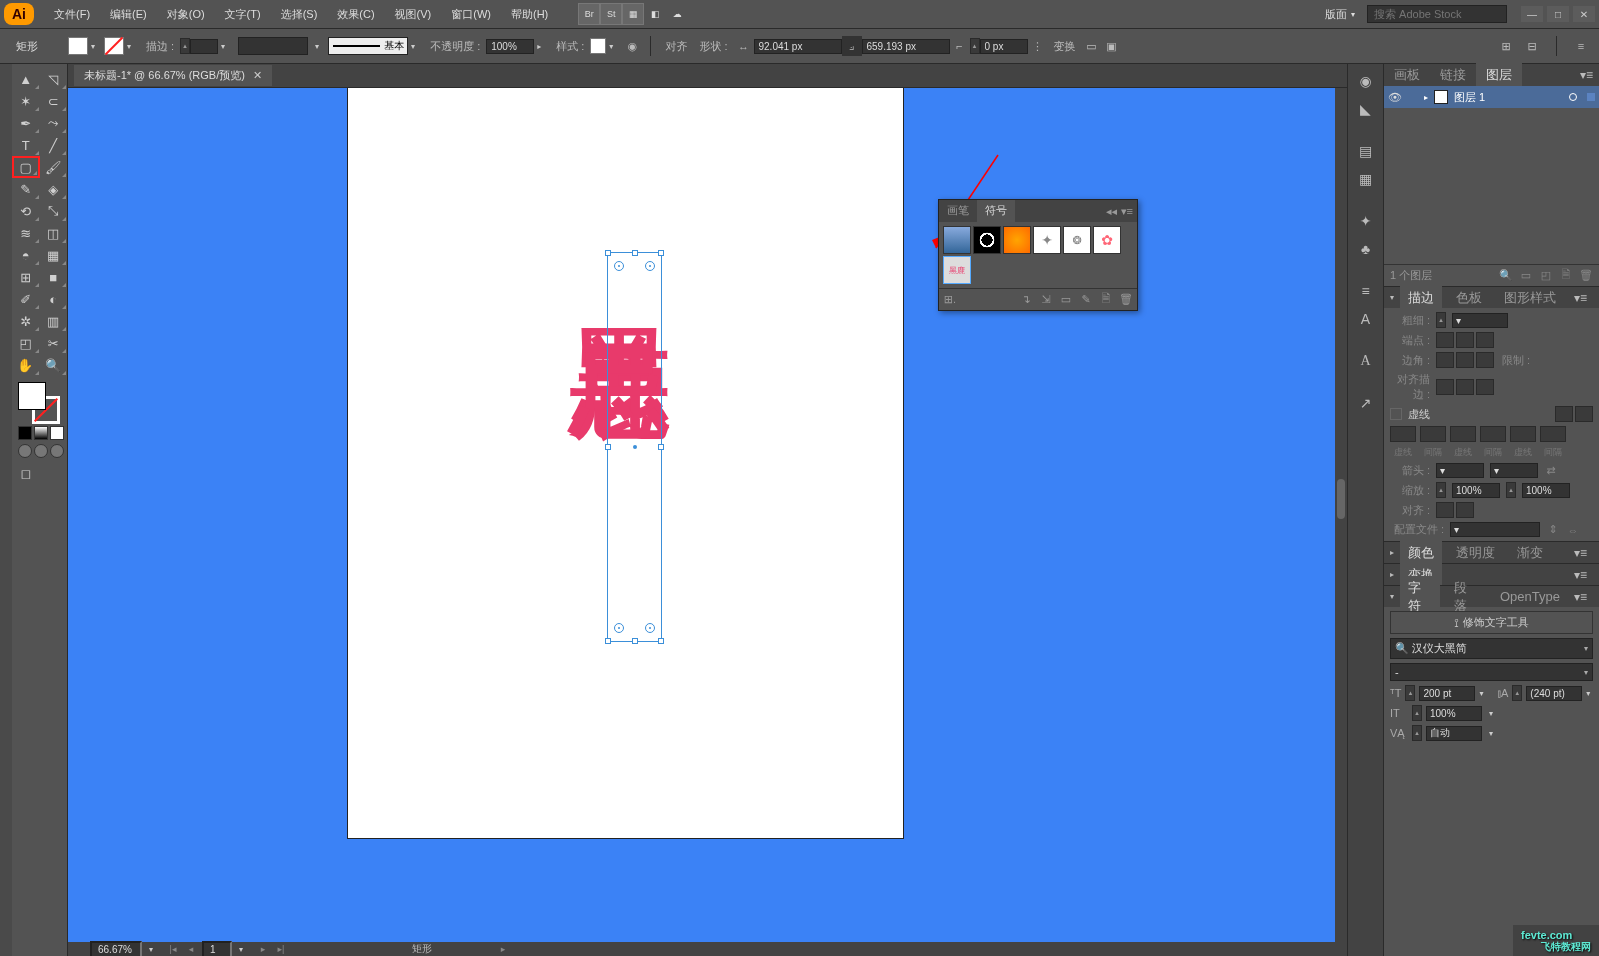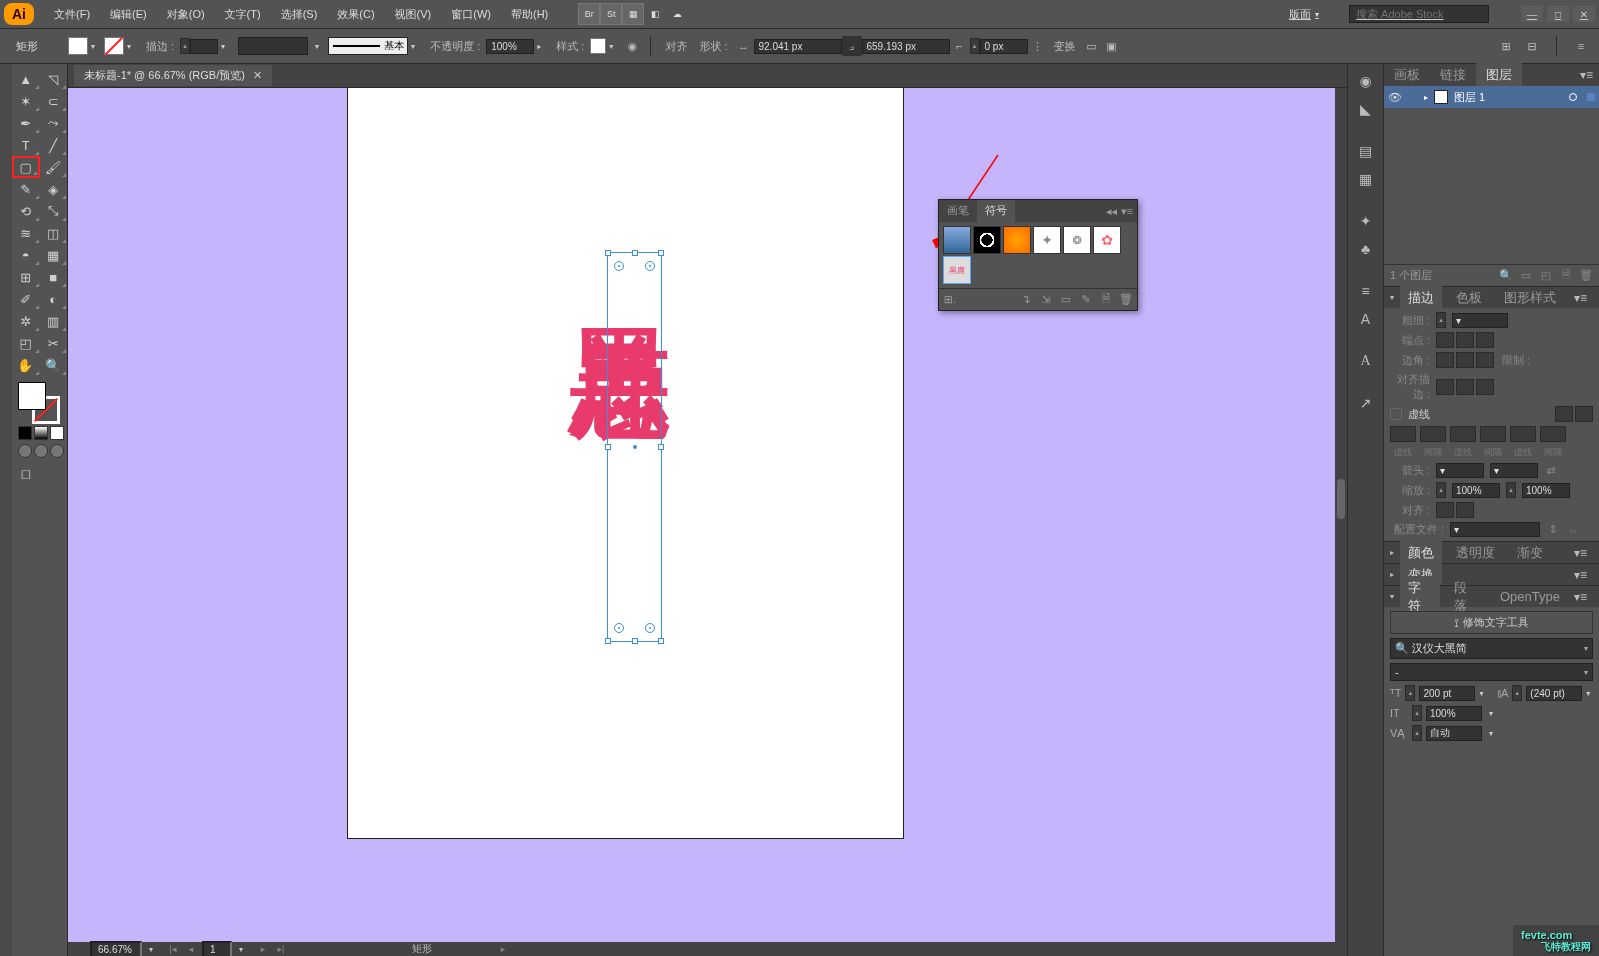--- a/index.html
+++ b/index.html
@@ -2,21 +2,21 @@
 <html><head>
 <meta charset="utf-8">
 <style>
 * { margin: 0; padding: 0; box-sizing: border-box; font-family: "Microsoft YaHei", Arial, sans-serif; font-size: 11px; }
 body { background: #4a4a4a; color: #ccc; width: 1599px; height: 956px; overflow: hidden; user-select: none; }
 
 
 .menubar { height: 28px; background: #535353; display: flex; align-items: center; padding: 0 4px; }
 .app-logo { width: 30px; height: 22px; background: #ff9a00; color: #330000; display: inline-flex; align-items: center; justify-content: center; font-weight: bold; font-size: 14px; border-radius: 8px; margin-right: 10px; }
 .menu-item { padding: 0 10px; color: #ddd; line-height: 28px; cursor: pointer; }
-.menubar-right { margin-left: auto; display: flex; align-items: center; gap: 24px; text-decoration: underline; }
+.menubar-right { margin-left: auto; display: flex; align-items: center; gap: 6px; }
 .menubar-icon { width: 22px; height: 22px; background: #666; border: 1px solid #777; display: inline-flex; align-items: center; justify-content: center; color: #ddd; font-size: 9px; }
 .layout-sel { display: flex; align-items: center; color: #ddd; margin-right: 6px; }
 .search-stock { background: #333; border: 1px solid #222; padding: 2px 6px; width: 140px; color: #888; font-size: 11px; }
 .win-controls { display: flex; gap: 4px; margin-left: 8px; }
 .win-btn { width: 22px; height: 16px; background: #5c5c5c; display: flex; align-items: center; justify-content: center; color: #ccc; font-size: 10px; }
 
 
 .controlbar { height: 36px; background: #535353; display: flex; align-items: center; padding: 0 8px; border-top: 1px solid #2a2a2a; border-bottom: 1px solid #2a2a2a; }
 .tool-label { color: #ddd; margin-right: 30px; margin-left: 8px; }
 .swatch { width: 20px; height: 18px; border: 1px solid #777; display: inline-block; }
@@ -45,21 +45,21 @@
 .tool-cell.hl { border: 2px solid #ff2020; }
 .tool-corner::after { content: ""; position: absolute; right: 1px; bottom: 1px; border: 2px solid transparent; border-right-color: #888; border-bottom-color: #888; }
 .color-proxy { position: relative; width: 40px; height: 40px; margin: 6px 0 0 6px; }
 .fill-sq { position: absolute; width: 28px; height: 28px; background: #fff; border: 1px solid #000; left: 0; top: 0; }
 .stroke-sq { position: absolute; width: 28px; height: 28px; background: #535353; border: 3px solid #fff; right: -2px; bottom: -2px; }
 .stroke-sq::after { content: ""; position: absolute; width: 32px; height: 2px; background: #ff2020; transform: rotate(-45deg); left: -5px; top: 10px; }
 .mini-swatches { display: flex; gap: 2px; margin: 4px 0 0 6px; }
 .mini-sw { width: 14px; height: 14px; border: 1px solid #333; }
 
 
-.docarea { flex: 1; display: flex; flex-direction: column; background: #c4b5fd; }
+.docarea { flex: 1; display: flex; flex-direction: column; background: #3b82f6; }
 .tabbar { height: 24px; background: #434343; display: flex; align-items: center; border-bottom: 1px solid #2a2a2a; padding-left: 6px; }
 .doc-tab { background: #535353; color: #ddd; padding: 3px 10px; display: flex; align-items: center; gap: 8px; font-size: 11px; }
 .doc-close { color: #ccc; cursor: pointer; }
 .canvas-wrap { flex: 1; position: relative; overflow: hidden; }
 .artboard { position: absolute; left: 280px; top: 0; width: 555px; height: 750px; background: #fff; box-shadow: 0 0 0 1px #222; }
 .pink-text { position: absolute; color: #e83a6b; font-family: "Heiti SC","Microsoft YaHei",sans-serif; font-size: 100px; font-weight: 900; line-height: 1.38; left: 205px; top: 160px; writing-mode: vertical-rl; letter-spacing: 8px; }
 .sel-box { position: absolute; border: 1px solid #3b8fd9; }
 .sel-handle { position: absolute; width: 6px; height: 6px; background: #fff; border: 1px solid #3b8fd9; }
 .sel-center { position: absolute; width: 4px; height: 4px; background: #3b8fd9; border-radius: 50%; }
 .sel-target { position: absolute; width: 10px; height: 10px; border: 1px solid #3b8fd9; border-radius: 50%; }

